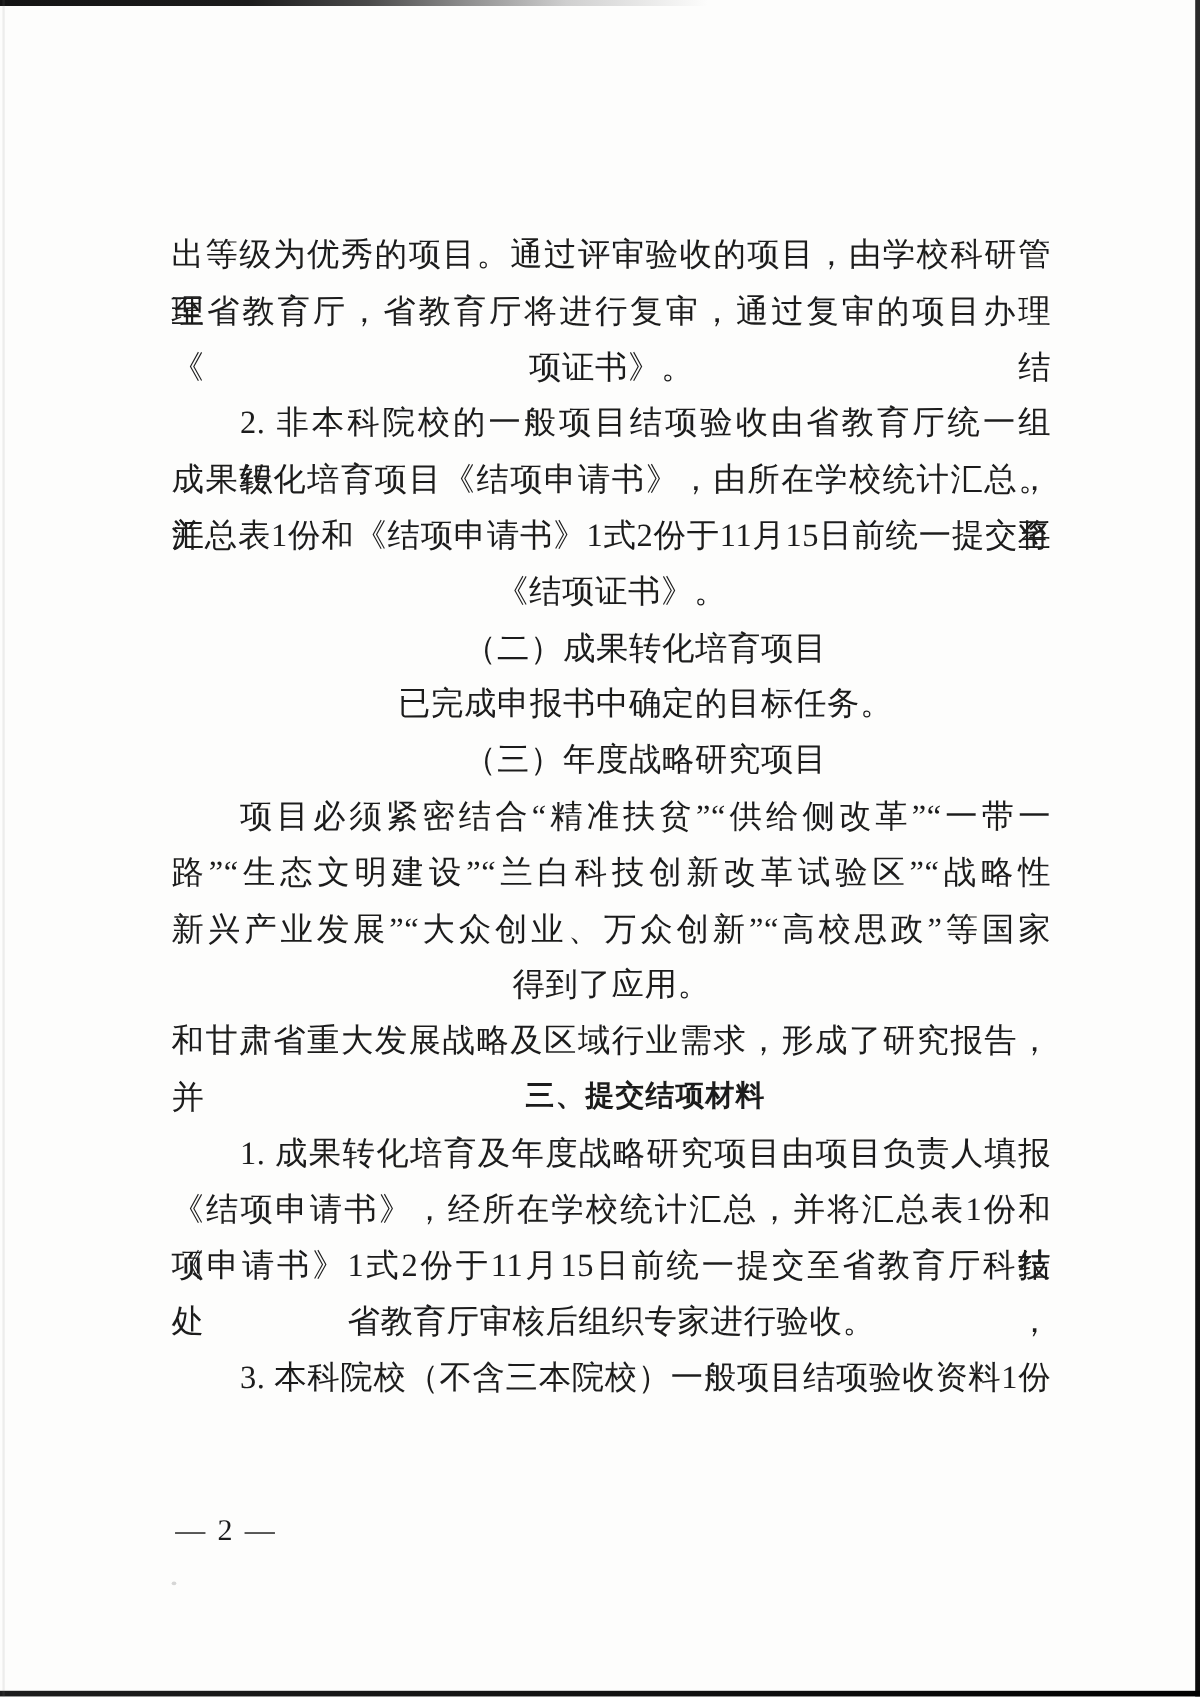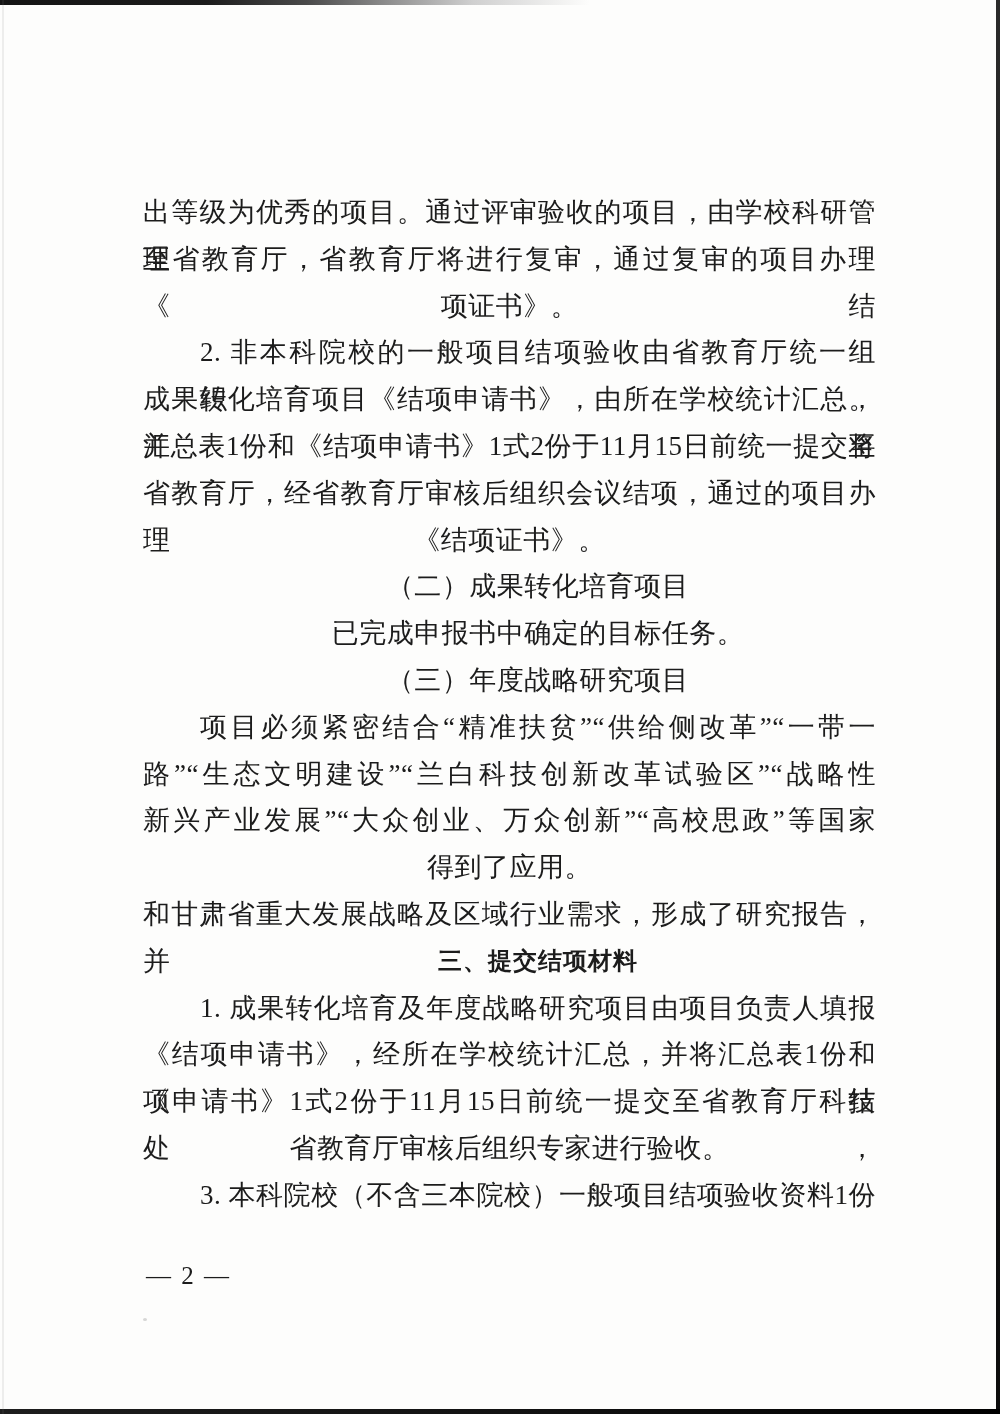--- a/index.html
+++ b/index.html
@@ -103,21 +103,20 @@
   <div class="scan-edge-bottom"></div>
   <div class="scan-edge-left"></div>
 
   <div class="text-block" id="text-block">
       <div class="line justify">出等级为优秀的项目。通过评审验收的项目，由学校科研管理</div>
       <div class="line justify">至省教育厅，省教育厅将进行复审，通过复审的项目办理《结</div>
       <div class="line">项证书》。</div>
       <div class="line indent justify">2. 非本科院校的一般项目结项验收由省教育厅统一组织。</div>
       <div class="line justify">成果转化培育项目《结项申请书》，由所在学校统计汇总，并将</div>
       <div class="line justify">汇总表1份和《结项申请书》1式2份于11月15日前统一提交至</div>
-      <div class="line justify">省教育厅，经省教育厅审核后组织会议结项，通过的项目办理</div>
       <div class="line">《结项证书》。</div>
       <div class="line indent">（二）成果转化培育项目</div>
       <div class="line indent">已完成申报书中确定的目标任务。</div>
       <div class="line indent">（三）年度战略研究项目</div>
       <div class="line indent justify">项目必须紧密结合“精准扶贫”“供给侧改革”“一带一</div>
       <div class="line justify">路”“生态文明建设”“兰白科技创新改革试验区”“战略性</div>
       <div class="line justify">新兴产业发展”“大众创业、万众创新”“高校思政”等国家</div>
       <div class="line">得到了应用。</div>
       <div class="line justify">和甘肃省重大发展战略及区域行业需求，形成了研究报告，并</div>
       <div class="line indent bold">三、提交结项材料</div>

